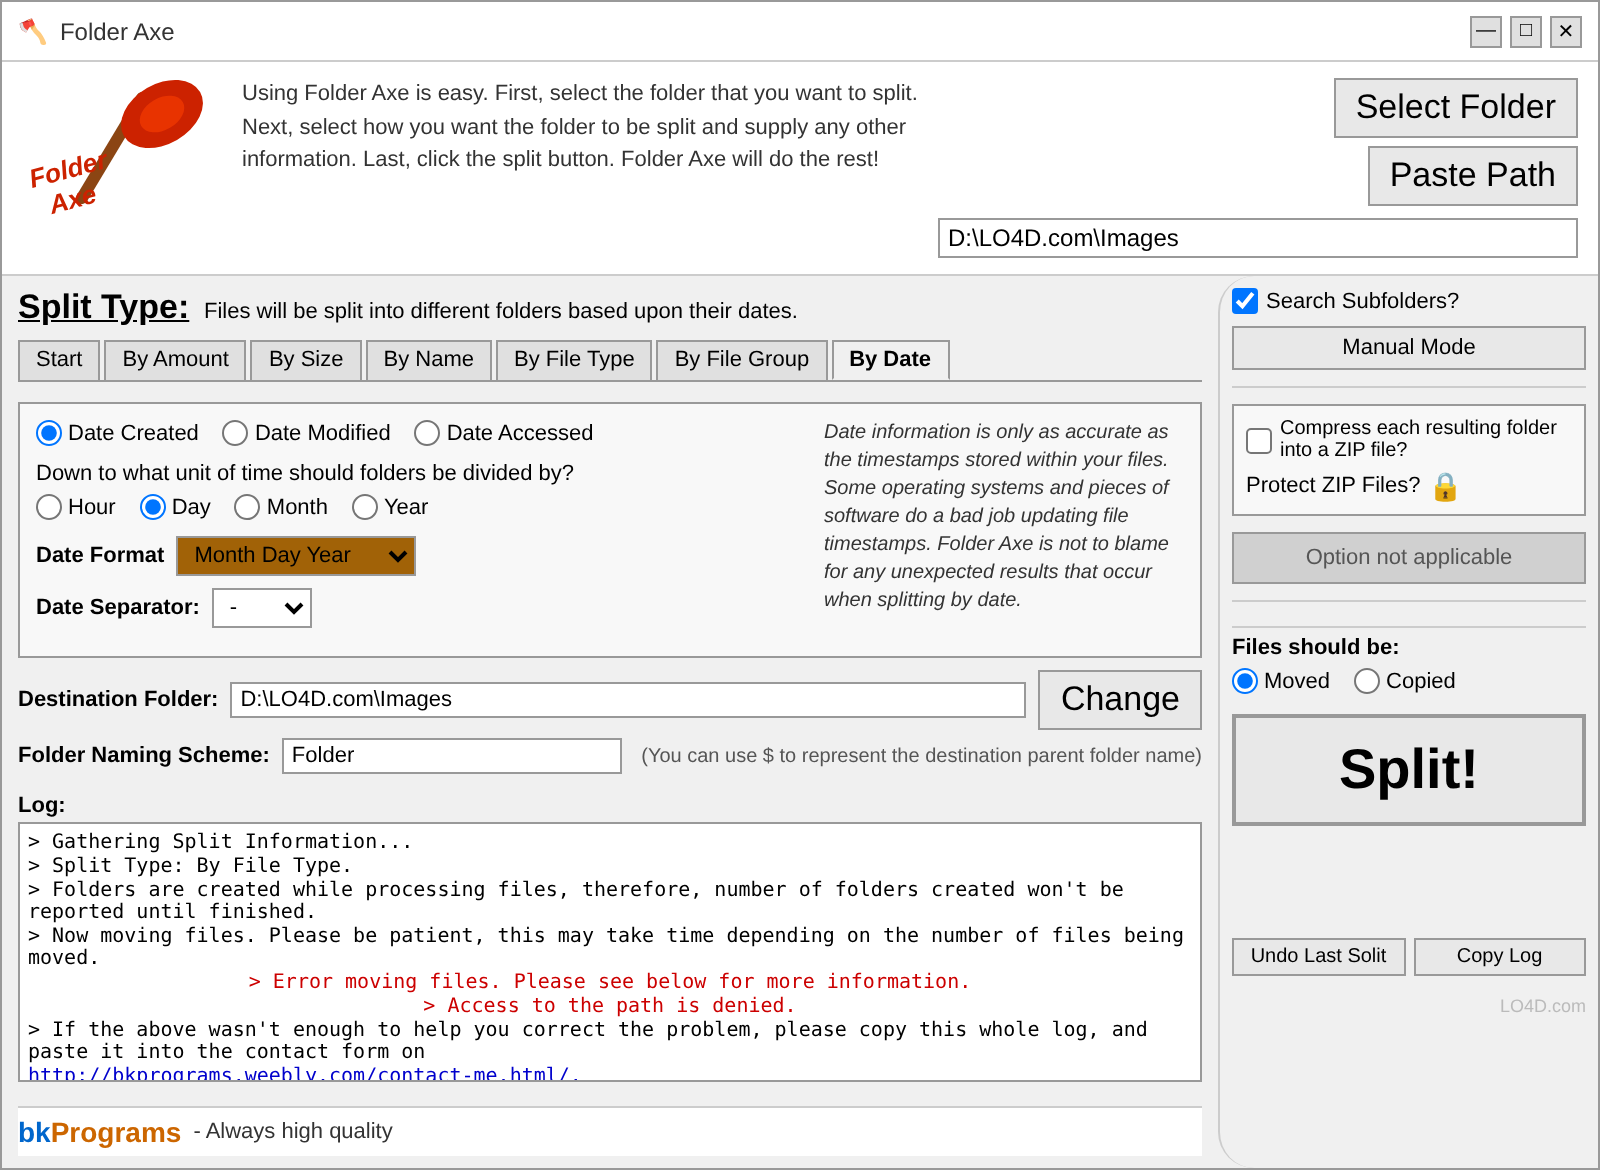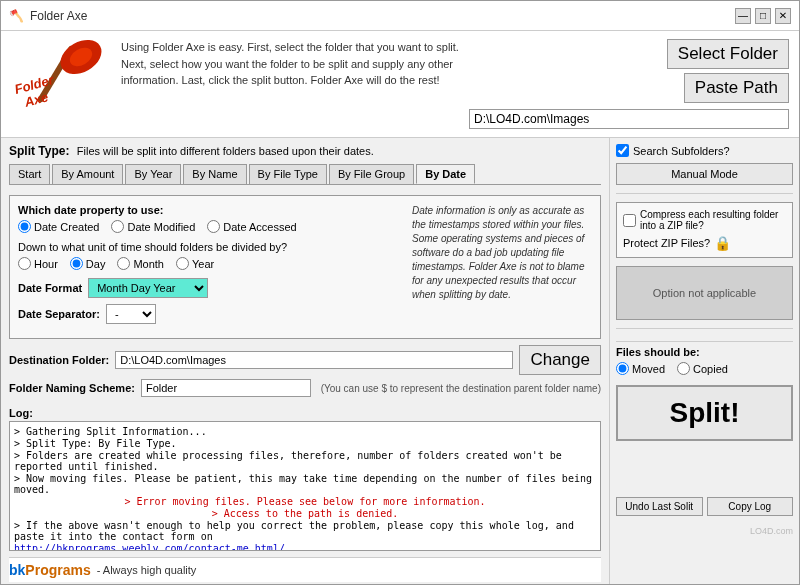--- a/index.html
+++ b/index.html
@@ -33,46 +33,46 @@
     .panel-right { width: 180px; font-size: 10px; color: #333; line-height: 1.4; font-style: italic; }
     
     .section-label { font-size: 11px; font-weight: bold; margin-bottom: 4px; }
     
     .radio-group { display: flex; gap: 12px; margin-bottom: 8px; flex-wrap: wrap; }
     .radio-item { display: flex; align-items: center; gap: 3px; font-size: 11px; cursor: pointer; }
     .radio-item input { cursor: pointer; }
     
     .field-row { display: flex; align-items: center; gap: 6px; margin-bottom: 6px; }
     .field-label { font-size: 11px; font-weight: bold; white-space: nowrap; }
-    .field-select { padding: 2px 4px; border: 1px solid #999; font-size: 11px; background: #5eead4; min-width: 120px; }
+    .field-select { padding: 2px 4px; border: 1px solid #999; font-size: 11px; background: #a16207; min-width: 120px; }
     .field-select-small { padding: 2px 4px; border: 1px solid #999; font-size: 11px; background: #fff; width: 50px; }
     
     .dest-row { display: flex; align-items: center; gap: 6px; margin-bottom: 4px; }
     .dest-label { font-size: 11px; font-weight: bold; white-space: nowrap; }
     .dest-input { flex: 1; padding: 2px 4px; border: 1px solid #999; font-size: 11px; background: #fff; }
     
     .log-area { border: 1px solid #999; background: #fff; height: 130px; overflow-y: auto; padding: 4px; font-size: 10px; font-family: monospace; }
     .log-line { margin-bottom: 1px; color: #000; }
     .log-line.error { color: #cc0000; text-align: center; }
     .log-line.link { color: #0000cc; text-decoration: underline; cursor: pointer; }
     
     .branding { background: #fff; padding: 4px 10px; border-top: 1px solid #ccc; display: flex; align-items: center; }
     
-    .right-panel { width: 190px; padding: 6px; display: flex; flex-direction: column; gap: 6px; border-left: 1px solid #ccc; }
+    .right-panel { width: 190px; padding: 6px; display: flex; flex-direction: column; gap: 6px; border-left: 1px solid #ccc; border-radius: 18px; }
     
     .checkbox-row { display: flex; align-items: center; gap: 4px; font-size: 11px; }
     .checkbox-row input { cursor: pointer; }
     
     .right-btn { padding: 4px 8px; background: #e8e8e8; border: 1px solid #999; cursor: pointer; font-size: 11px; width: 100%; text-align: center; }
     
     .compress-box { border: 1px solid #999; padding: 6px; background: #f8f8f8; }
     .zip-protect-row { display: flex; align-items: center; gap: 4px; font-size: 11px; }
     .lock-icon { font-size: 14px; color: #999; }
     
-    .option-box { background: #d0d0d0; border: 1px solid #999; padding: 20px; text-align: center; font-size: 11px; color: #555; margin-top: 2px; }
+    .option-box { background: #d0d0d0; border: 1px solid #999; padding: 6px; text-align: center; font-size: 11px; color: #555; margin-top: 2px; }
     
     .files-should-be { margin-top: 4px; }
     .files-label { font-size: 11px; font-weight: bold; margin-bottom: 4px; border-top: 1px solid #ccc; padding-top: 4px; }
     .moved-copied-row { display: flex; gap: 12px; }
     
     .split-btn { background: #e8e8e8; border: 2px solid #999; padding: 10px; text-align: center; font-size: 28px; font-weight: bold; cursor: pointer; margin-top: 4px; }
     
     .bottom-btns { display: flex; gap: 4px; margin-top: 4px; }
     .small-btn { flex: 1; padding: 3px 4px; background: #e8e8e8; border: 1px solid #999; cursor: pointer; font-size: 10px; text-align: center; margin-top: 46px; }
     
@@ -116,38 +116,37 @@
       <button class="btn">Paste Path</button>
       <input class="path-input" type="text" style="width: 320px; margin-top: 2px;" value="D:\LO4D.com\Images">
     </div>
   </div>
 
   <div class="main-area">
 
     <div class="left-panel">
 
       <div>
-        <span style="font-weight:bold;font-size:12px;">Split Type:</span>
+        <span style="font-weight:bold;font-size:17px;text-decoration:underline;">Split Type:</span>
         <span style="font-size:11px;margin-left:4px;">Files will be split into different folders based upon their dates.</span>
       </div>
 
       <div class="tabs">
         <div class="tab">Start</div>
         <div class="tab">By Amount</div>
-        <div class="tab">By Year</div>
+        <div class="tab">By Size</div>
         <div class="tab">By Name</div>
         <div class="tab">By File Type</div>
         <div class="tab">By File Group</div>
         <div class="tab active">By Date</div>
       </div>
 
       <div class="panel-box">
         <div class="panel-left">
 
-          <div class="section-label">Which date property to use:</div>
           <div class="radio-group">
             <label class="radio-item">
               <input type="radio" name="date_prop" checked="" style="">
               <span>Date Created</span>
             </label>
             <label class="radio-item">
               <input type="radio" name="date_prop" style="">
               <span>Date Modified</span>
             </label>
             <label class="radio-item">

